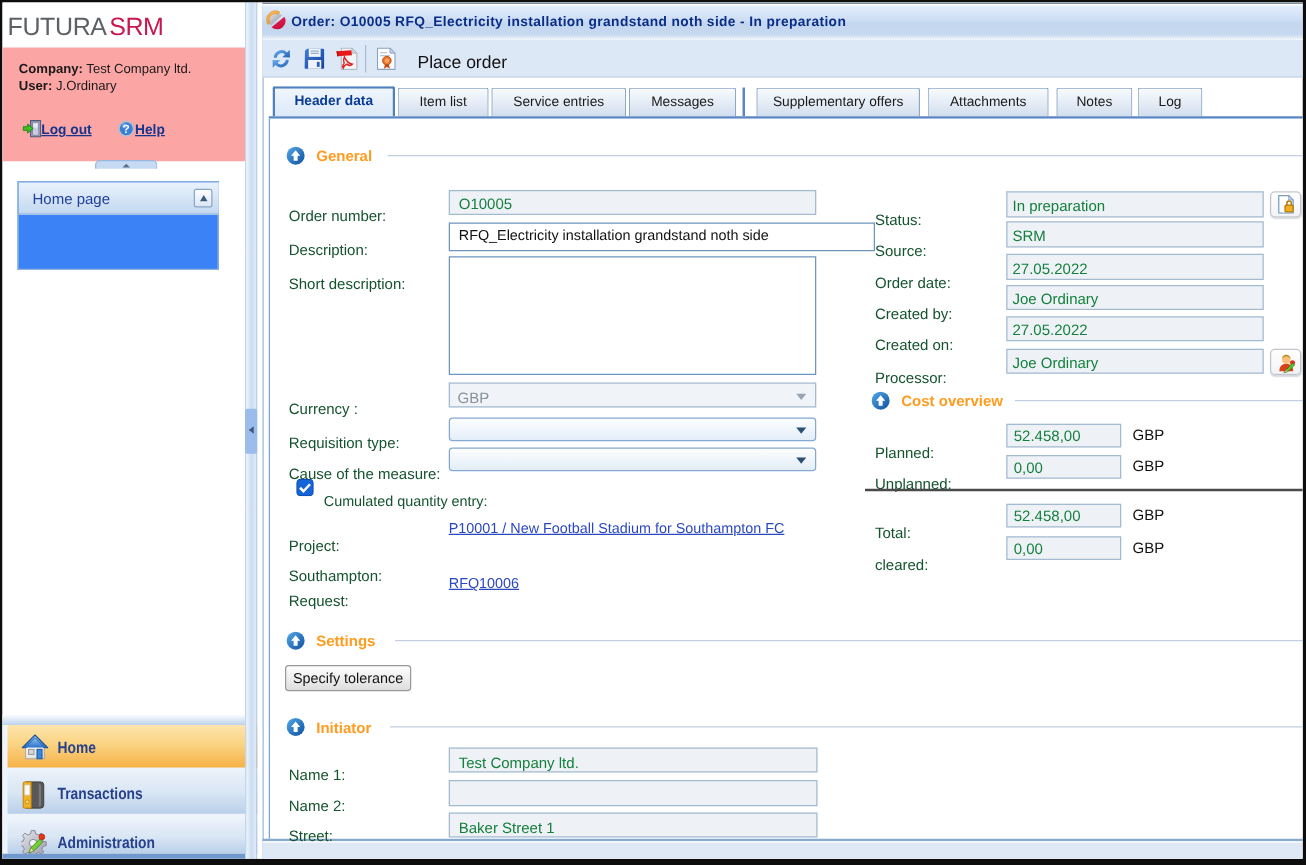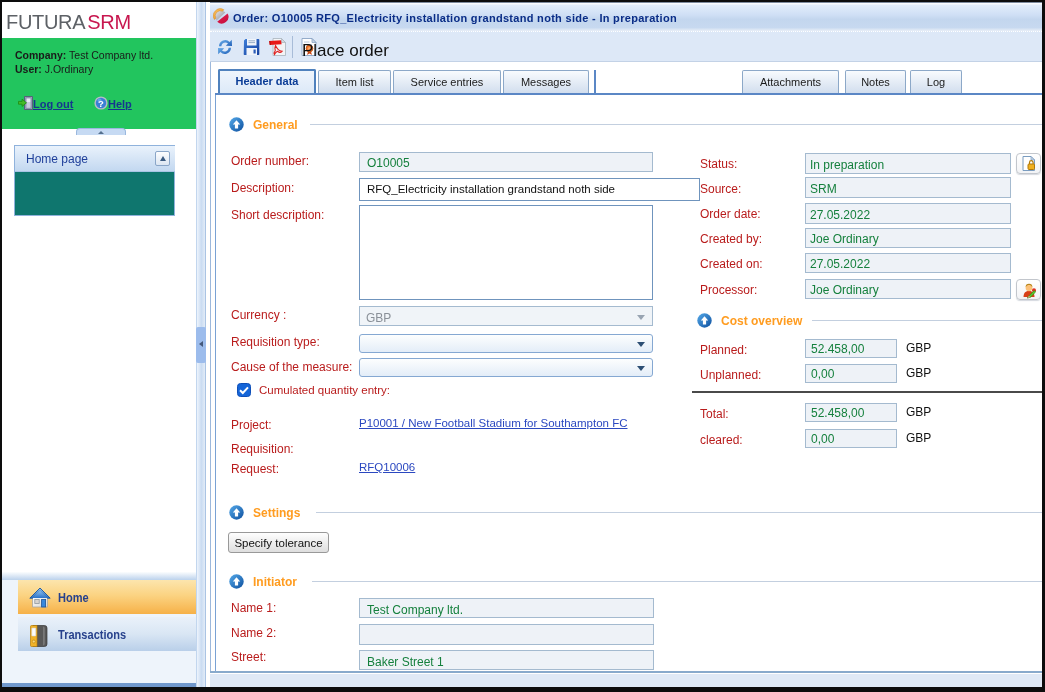--- a/index.html
+++ b/index.html
@@ -5,78 +5,78 @@
 * { margin:0; padding:0; box-sizing:border-box; }
 html,body { width:1045px; height:692px; overflow:hidden; }
 body { background:#0d0d0d; font-family:"Liberation Sans", sans-serif; }
 #app { position:absolute; left:2px; top:2px; width:1040px; height:685px; background:#fff; }
 .abs { position:absolute; }
 
 
 #sidebar { position:absolute; left:0; top:0; width:194px; height:685px; background:#fff; }
 #logo { position:absolute; left:4px; top:9px; font-size:20px; font-weight:normal; letter-spacing:-0.3px; color:#5d6166; }
 #logo .srm { color:#c8174f; margin-left:2px; }
-#infopanel { position:absolute; left:0; top:36px; width:194px; height:91px; background:#22c55e;text-align:center; }
+#infopanel { position:absolute; left:0; top:36px; width:194px; height:91px; background:#fca5a5;text-align:center; }
 #infopanel .line { position:absolute; left:13px; font-size:10.5px; color:#1a1a1a; }
 #infopanel b { font-weight:bold; }
 .sblink { font-size:11px; color:#16368e; text-decoration:underline; font-weight:bold; }
 #collapsetab { position:absolute; left:74px; top:126px; width:50px; height:7px; background:#c6daf3; border:1px solid #9ab8de; border-bottom:none; border-radius:4px 4px 0 0; }
 #collapsetab:after { content:""; position:absolute; left:21px; top:2px; width:0; height:0; border-left:3.5px solid transparent; border-right:3.5px solid transparent; border-bottom:3.5px solid #55708e; }
 
-#homebox { position:absolute; left:12px; top:143px; width:161px; height:71px; border:1px solid #8fb2dc; background:#0f766e; }
+#homebox { position:absolute; left:12px; top:143px; width:161px; height:71px; border:1px solid #8fb2dc; background:#3b82f6; }
 #homeboxhdr { position:absolute; left:0; top:0; width:160px; height:26px; background:linear-gradient(#e9f2fc,#c3d8f0); border-bottom:1px solid #a8c4e4; }
 #homeboxhdr .t { position:absolute; left:11px; top:6px; font-size:12px; color:#1f3f9a; }
 #homeboxbtn { position:absolute; right:5px; top:5px; width:15px; height:15px; background:linear-gradient(#fdfdfe,#dce6f2); border:1px solid #8aa6c8; border-radius:2px; }
 #homeboxbtn:after { content:""; position:absolute; left:3.5px; top:4px; width:0; height:0; border-left:3.5px solid transparent; border-right:3.5px solid transparent; border-bottom:5px solid #3a5a80; }
 .hb-item { position:absolute; left:0; width:160px; height:20px; font-size:11.5px; color:#111; }
 .hb-item .txt { position:absolute; left:33px; top:3px; }
 .hb-item svg { position:absolute; left:9px; top:1px; }
 
 
 #navsep { position:absolute; left:0; top:570px; width:194px; height:8px; background:linear-gradient(#fbfdfe,#bcd2ec); }
 #navbg { position:absolute; left:0; top:578px; width:194px; height:107px; background:#eef4fb; }
 #navbotline { position:absolute; left:0; top:681px; width:194px; height:4px; background:#7098cc; }
-.navrow { position:absolute; left:16px; width:228px; height:34px; }
+.navrow { position:absolute; left:4px; width:228px; height:34px; }
 .nav-blue { background:linear-gradient(#eaf1fa 0%, #d9e6f4 50%, #b9cfe9 100%); }
 .nav-orange { background:linear-gradient(#fce5ad 0%, #fbd382 45%, #f6b148 100%); }
 .navrow .lbl { position:absolute; left:40px; top:10px; font-size:13px; font-weight:bold; color:#27418c; transform:scaleX(0.85); transform-origin:0 0; white-space:nowrap; }
 .navrow svg { position:absolute; left:11px; top:7px; }
 
 
 #vsplit { position:absolute; left:194px; top:0; width:10px; height:685px; background:linear-gradient(90deg,#eef4fc,#cadcf2 55%,#e2ecf8); border-left:1px solid #c2d6ee; border-right:1px solid #aac4e4; }
 #vshandle { position:absolute; left:194px; top:325px; width:10px; height:36px; background:#9cbcec; border-radius:2px; }
 #vshandle:after { content:""; position:absolute; left:3px; top:14px; width:0; height:0; border-top:3.5px solid transparent; border-bottom:3.5px solid transparent; border-right:4px solid #44597c; }
 
 
 #main { position:absolute; left:204px; top:0; width:836px; height:685px; background:#fff; }
 #mframe { position:absolute; left:4px; top:0; width:832px; height:685px; border-left:1px solid #9cb8dc; }
 #titlebar { position:absolute; left:4px; top:0; width:832px; height:29px; background:linear-gradient(#7e8ca0 0px, #7e8ca0 1px, #fafcff 1px, #fafcff 2px, #e2edfb 3px, #cfdff5 45%, #c3d6ee 60%, #c7d9f0 88%, #e9eff7 100%); }
 #titletxt { position:absolute; left:23px; top:10px; font-size:11px; letter-spacing:0.3px; font-weight:bold; color:#0a2d87; }
 #toolbar { position:absolute; left:4px; top:29px; width:832px; height:31px; background:#dde8f7; border-top:1px dotted #ffffff; border-bottom:1px solid #c3d2e6; }
 #toolbar .sep { position:absolute; left:82px; top:4px; width:1px; height:22px; background:#a8bcd8; }
-#placeordertxt { position:absolute; left:92px; top:9px; font-size:17px; color:#111; }
+#placeordertxt { position:absolute; left:124px; top:9px; font-size:14px; color:#111; }
 
 #tabline { position:absolute; left:9px; top:91px; width:827px; height:2px; background:#5b87c5; }
 .tab { position:absolute; top:68px; height:23px; background:linear-gradient(#f8fbfe,#d2deee); border:1px solid #8ca8c8; border-bottom:none; font-size:11px; color:#1a1a1a; text-align:center; border-radius:2px 2px 0 0; }
 .tab .c { position:absolute; left:0; right:0; top:5px; }
 #tab-active { position:absolute; top:67px; height:24px; background:linear-gradient(#eff5fc,#dcE9f8); border:2px solid #4f81bd; border-bottom:none; font-size:11px; font-weight:bold; color:#0a3c96; text-align:center; border-radius:2px 2px 0 0; z-index:3; }
 #tab-active .c { position:absolute; left:0; right:0; top:4px; }
 #tabgapline { position:absolute; left:388px; top:68px; width:2px; height:23px; background:#5b87c5; }
 
 
 #content { position:absolute; left:9px; top:93px; width:827px; height:576px; background:#fff; border-left:1px solid #7aa2d4; }
 #content2 { position:absolute; left:4px; top:669px; width:832px; height:3px; background:#88aacc; }
 #botstrip { position:absolute; left:4px; top:671px; width:832px; height:14px; background:#dfe9f6; border-top:1px solid #fff; }
 
 .sechdr { position:absolute; }
 .sechdr .circ { position:absolute; left:0; top:0; width:15px; height:15px; }
 .sechdr .st { position:absolute; left:24px; top:1px; font-size:12px; font-weight:bold; color:#ff9c20; }
 .sechdr .ln { position:absolute; top:7px; height:1px; background:#c3cfdf; }
 
-.flabel { position:absolute; font-size:12px; color:#b91c1c; }
+.flabel { position:absolute; font-size:12px; color:#14532d;margin-top:12px; }
 .field { position:absolute; background:#eef2f7; border:1px solid #a4bacf; font-size:12px; color:#15803d; padding:3px 0 0 7px; white-space:nowrap; overflow:hidden; }
 .wfield { position:absolute; background:#fff; border:1px solid #6f94bd; font-size:11.5px; color:#111; padding:4px 0 0 7px; white-space:nowrap; overflow:hidden; }
 .ddl { position:absolute; border:1px solid #85a8d2; border-radius:3px; background:linear-gradient(#fdfefe,#e3edf8); }
 .ddl .arr { position:absolute; right:7px; top:7px; width:0; height:0; border-left:4.5px solid transparent; border-right:4.5px solid transparent; border-top:5.5px solid #2d4f74; }
 .ddl-dis { background:#f0f4f8; border-radius:0; border:1px solid #a4bacf; }
 .ddl-dis .arr { border-top-color:#98a4b2; }
 .link { position:absolute; font-size:11.5px; color:#2b48c0; text-decoration:underline; }
 .gbp { position:absolute; font-size:12px; color:#111; }
 .iconbtn { position:absolute; left:1014px; width:25px; height:21px; background:linear-gradient(#ffffff,#f2f3f5); border:1px solid #c2c6cc; border-radius:4px; box-shadow:0 1px 1px rgba(150,160,175,0.4); }
 </style>
@@ -136,20 +136,38 @@
     <div class="navrow nav-blue" style="top:614.5px">
       <svg width="21" height="24" viewBox="0 0 21 24">
         <path d="M4 1.5 h11.5 a2.5 2.5 0 0 1 2.5 2.5 v16 a2.5 2.5 0 0 1 -2.5 2.5 h-11.5z" fill="#585858" stroke="#383838" stroke-width="0.7"></path>
         <path d="M14 2.5 a2 2 0 0 1 1.8 2 v15 a2 2 0 0 1 -1.8 2z" fill="#787878"></path>
         <path d="M2.5 1.5 h5.5 v21 h-5.5 a1 1 0 0 1 -1 -1 v-19 a1 1 0 0 1 1 -1z" fill="#f0b228" stroke="#b87c08" stroke-width="0.7"></path>
         <rect x="2.8" y="4" width="4" height="8" rx="0.5" fill="#fcfcfc" stroke="#d0d0d0" stroke-width="0.6"></rect>
         <circle cx="4.8" cy="17.5" r="1.5" fill="#f8d878" stroke="#b87c08" stroke-width="0.6"></circle>
       </svg>
       <span class="lbl">Transactions</span>
     </div>
+    <div class="navrow nav-blue" style="top:654px;height:27px">
+      <svg width="23" height="23" viewBox="0 0 23 23">
+        <defs>
+            <linearGradient id="gearg" x1="0" y1="0" x2="1" y2="1">
+              <stop offset="0" stop-color="#e8e8ee"></stop>
+              <stop offset="1" stop-color="#9a9aa8"></stop>
+            </linearGradient>
+          </defs>
+        <g fill="url(#gearg)" stroke="#88889a" stroke-width="0.8">
+          <path d="M8 1.5 h3 l0.5 2.5 l2.5 1 l2 -1.5 l2 2 l-1.5 2 l1 2.5 l2.5 0.5 v3 l-2.5 0.5 l-1 2.5 l1.5 2 l-2 2 l-2 -1.5 l-2.5 1 l-0.5 2.5 h-3 l-0.5 -2.5 l-2.5 -1 l-2 1.5 l-2 -2 l1.5 -2 l-1 -2.5 l-2.5 -0.5 v-3 l2.5 -0.5 l1 -2.5 l-1.5 -2 l2 -2 l2 1.5 l2.5 -1z"></path>
+        </g>
+        <circle cx="9.5" cy="11.5" r="3" fill="#f4f4f8" stroke="#88889a" stroke-width="0.8"></circle>
+        <circle cx="16.5" cy="6.5" r="2.3" fill="#e83418" stroke="#a81808" stroke-width="0.5"></circle>
+        <path d="M14.8 8.2 L7.8 15.2 L6.2 19.2 L10.2 17.6 L17.2 10.6z" fill="#78cc38" stroke="#3a8a14" stroke-width="0.7"></path>
+        <path d="M6.2 19.2 L10.2 17.6 L7.8 15.2z" fill="#f8e0b0" stroke="#3a8a14" stroke-width="0.5"></path>
+      </svg>
+      <span class="lbl">Administration</span>
+    </div>
     <div id="navbotline"></div>
   </div>
 
   <div id="vsplit"></div>
   <div id="vshandle"></div>
 
   <div id="main">
     <div id="mframe"></div>
     <div id="titlebar">
       <svg class="abs" style="left:3px;top:6px" width="17" height="17" viewBox="0 0 17 17">
@@ -222,20 +240,23 @@
     <div class="tab" style="left:112px;width:73px">
         <div class="c">Item list</div>
       </div>
     <div class="tab" style="left:187px;width:108px">
         <div class="c">Service entries</div>
       </div>
     <div class="tab" style="left:297px;width:86px">
         <div class="c">Messages</div>
       </div>
     <div id="tabgapline"></div>
+    <div class="tab" style="left:399px;width:131px">
+        <div class="c">Supplementary offers</div>
+      </div>
     <div class="tab" style="left:536px;width:97px">
         <div class="c">Attachments</div>
       </div>
     <div class="tab" style="left:639px;width:61px">
         <div class="c">Notes</div>
       </div>
     <div class="tab" style="left:704px;width:52px">
         <div class="c">Log</div>
       </div>
     <div id="tab-active" style="left:12px;width:98px">
@@ -291,21 +312,21 @@
       </div>
 
     <svg class="abs" style="left:235px;top:381px" width="14" height="14" viewBox="0 0 14 14">
         <rect x="0.5" y="0.5" width="13" height="13" rx="3" fill="#1565d8" stroke="#0e4fb8"></rect>
         <path d="M3 7.2 L5.8 10 L11 4.4" fill="none" stroke="#fff" stroke-width="2"></path>
       </svg>
     <div class="flabel" style="left:257px;top:382px;font-size:11.5px">Cumulated quantity entry:</div>
 
     <div class="flabel" style="left:229px;top:416px">Project:</div>
     <a class="link" style="left:357px;top:415px">P10001 / New Football Stadium for Southampton FC</a>
-    <div class="flabel" style="left:229px;top:440px">Requisition:</div>
+    <div class="flabel" style="left:229px;top:440px">Southampton:</div>
     <div class="flabel" style="left:229px;top:460px">Request:</div>
     <a class="link" style="left:357px;top:459px">RFQ10006</a>
 
     <div class="sechdr" style="left:227px;top:503px;width:813px">
       <svg class="circ" viewBox="0 0 15 15">
           <circle cx="7.5" cy="7.5" r="7.2" fill="url(#bg1)"></circle>
           <path d="M7.5 3.2 L11.2 7.5 H9.1 V11.5 H5.9 V7.5 H3.8z" fill="#fff"></path>
         </svg>
       <span class="st">Settings</span>
       <div class="ln" style="left:87px;right:0"></div>

